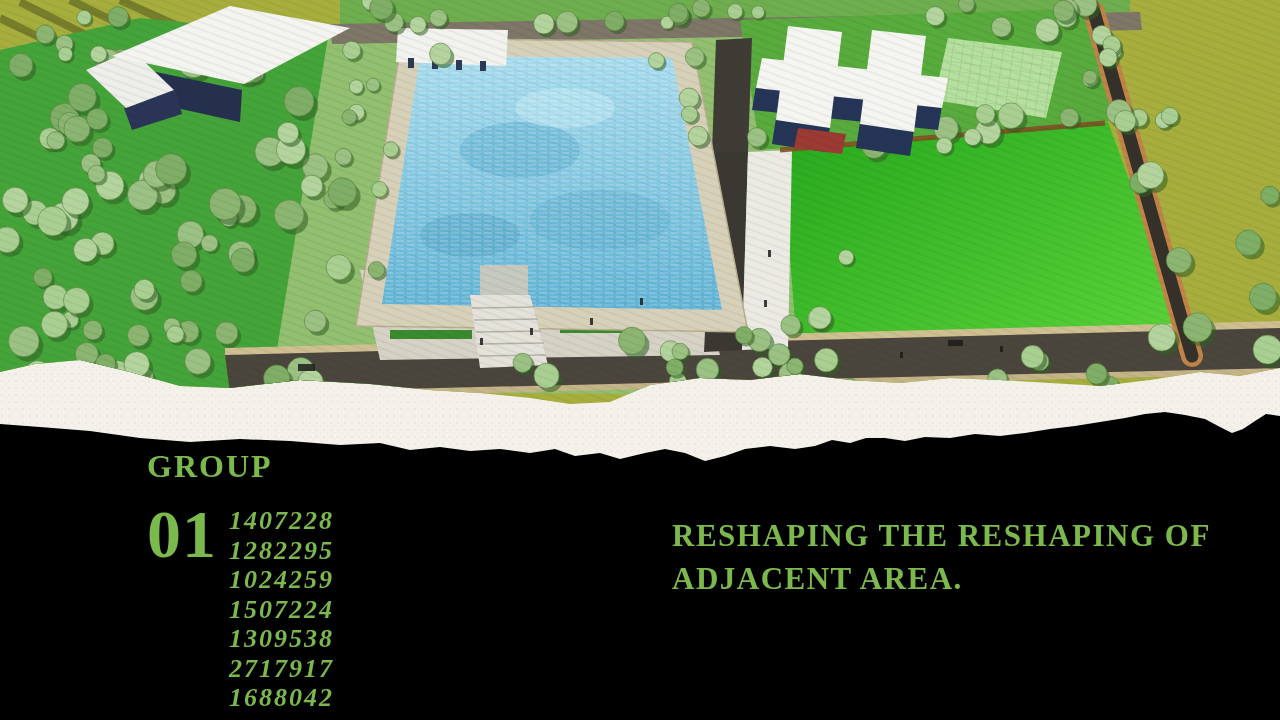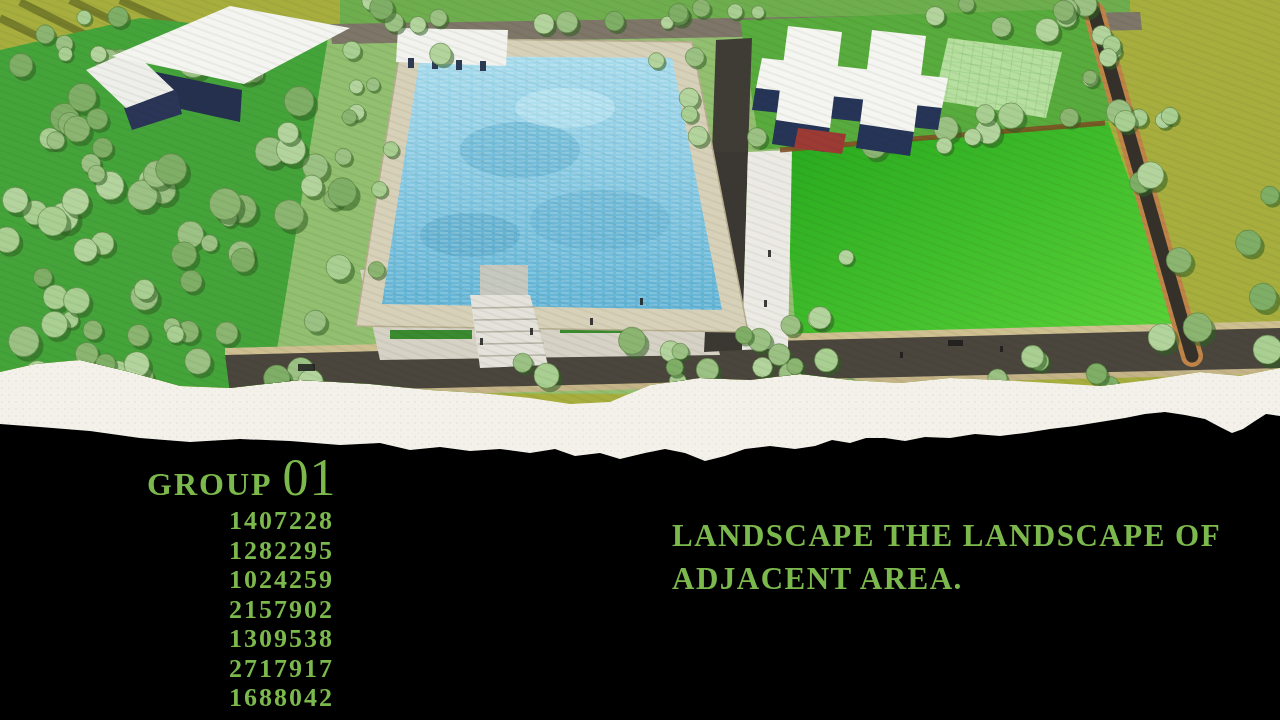--- a/index.html
+++ b/index.html
@@ -1,23 +1,23 @@
 <!DOCTYPE html>
 <html><head>
 <meta charset="utf-8">
 <style>
   html,body{margin:0;padding:0;background:#000;}
   .slide{position:relative;width:1280px;height:720px;background:#000;overflow:hidden;
          font-family:"Liberation Serif","DejaVu Serif",serif;}
   .hero{position:absolute;left:0;top:0;width:1280px;height:470px;}
   .green{color:#7cb94d;}
-  .group-line{position:absolute;left:147px;top:448px;display:flex;align-items:baseline;gap:10px;}
+  .group-line{position:absolute;left:147px;top:448px;display:flex;align-items:baseline;gap:10px;flex-direction:column;}
   .group-label{font-size:32px;font-weight:bold;letter-spacing:2px;}
-  .group-number{font-size:52px;font-weight:normal;letter-spacing:1px;}
-  .member-list{position:absolute;left:229px;top:506px;list-style:none;margin:0;padding:0;}
+  .group-number{font-size:68px;font-weight:bold;letter-spacing:1px;}
+  .member-list{position:absolute;left:229px;top:506px;list-style:none;margin:0;padding:0;font-style:italic;}
   .member-list li{font-size:26px;font-weight:bold;letter-spacing:2px;line-height:29.5px;}
   .title-block{position:absolute;left:672px;top:514px;width:580px;}
   .title-block div{font-size:31px;font-weight:bold;letter-spacing:1.5px;line-height:43px;}
 </style>
 </head>
 <body>
 
 <div class="slide">
 
   <svg class="hero" viewBox="0 0 1280 470" aria-hidden="true">
@@ -543,23 +543,23 @@
 
   <div class="group-line green">
     <span class="group-label">GROUP</span>
     <span class="group-number">01</span>
   </div>
 
   <ul class="member-list green">
     <li>1407228</li>
     <li>1282295</li>
     <li>1024259</li>
-    <li>2157902</li>
+    <li>1507224</li>
     <li>1309538</li>
     <li>2717917</li>
     <li>1688042</li>
   </ul>
 
   <div class="title-block green">
-    <div>LANDSCAPE THE LANDSCAPE OF</div>
+    <div>RESHAPING THE RESHAPING OF</div>
     <div>ADJACENT AREA.</div>
   </div>
 </div>
 
 </body></html>

